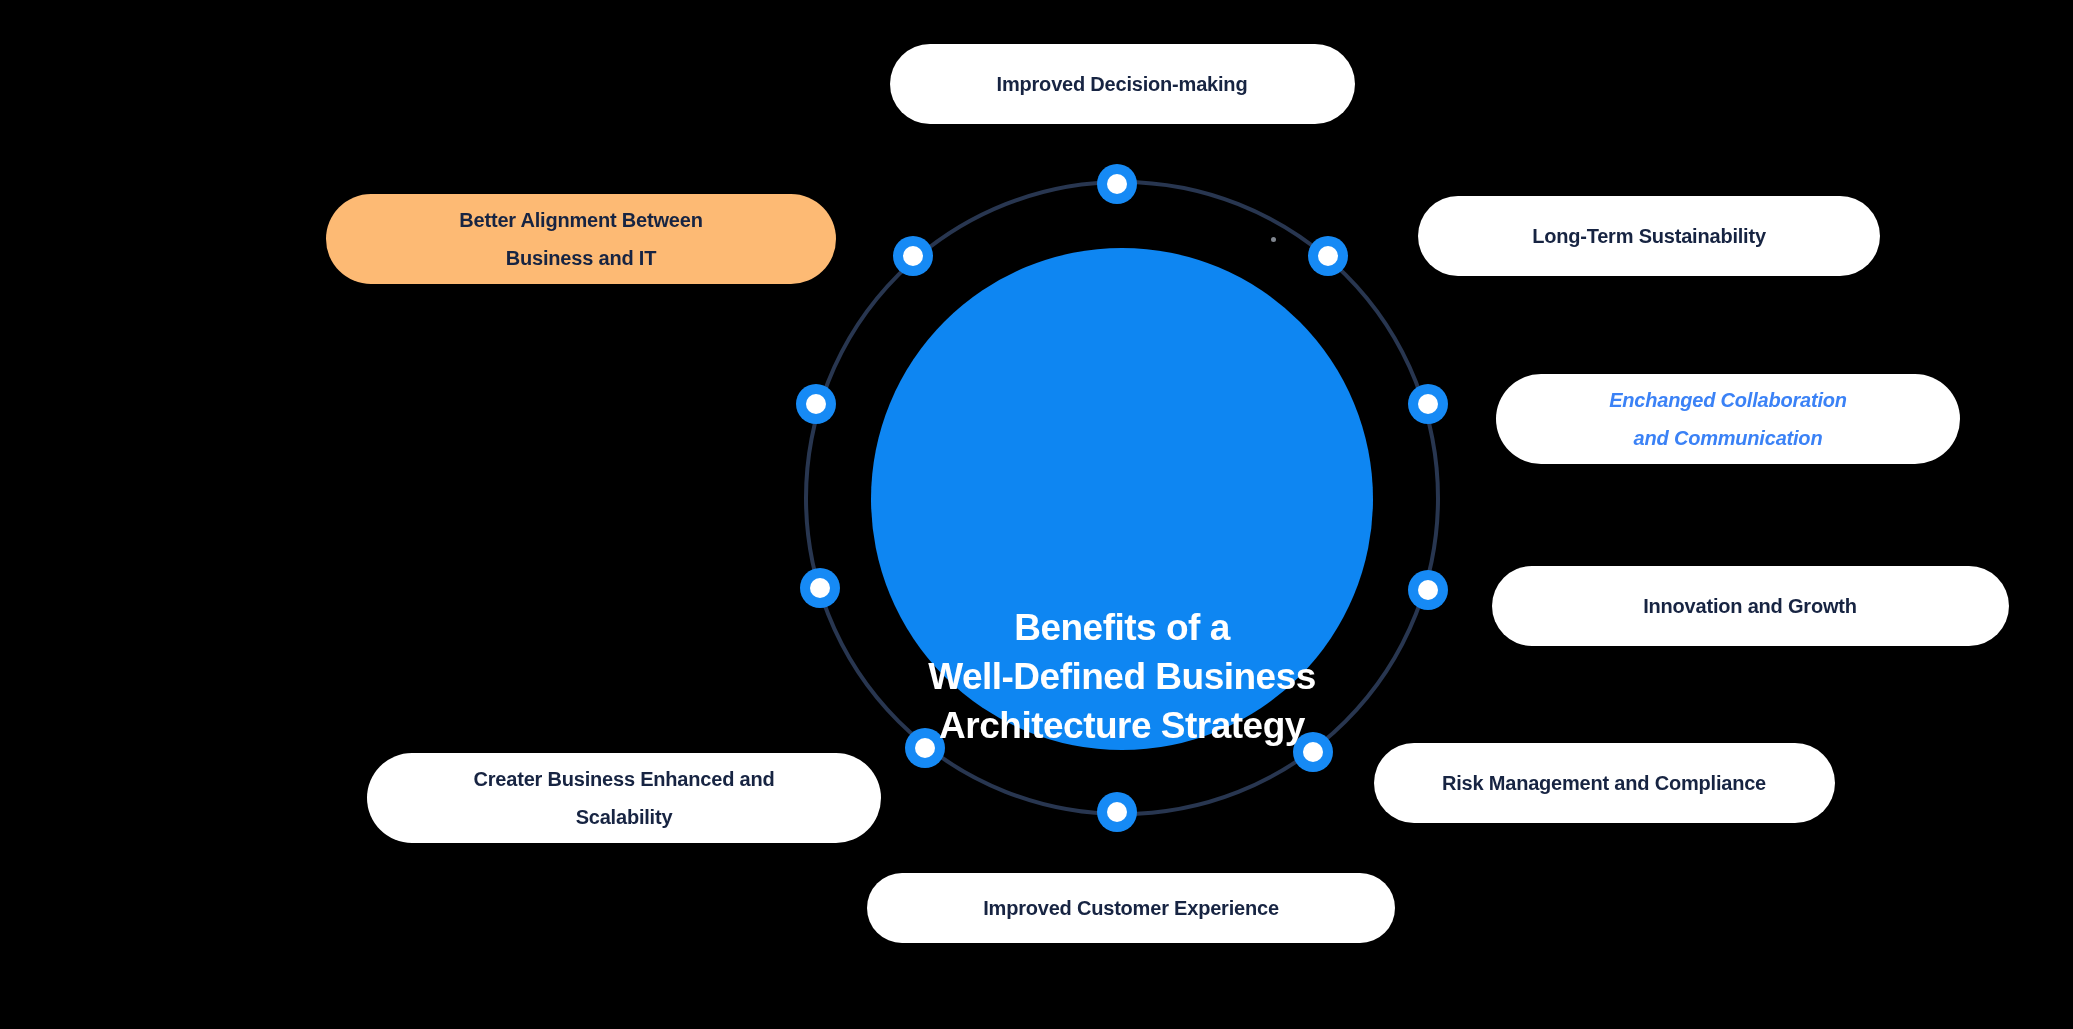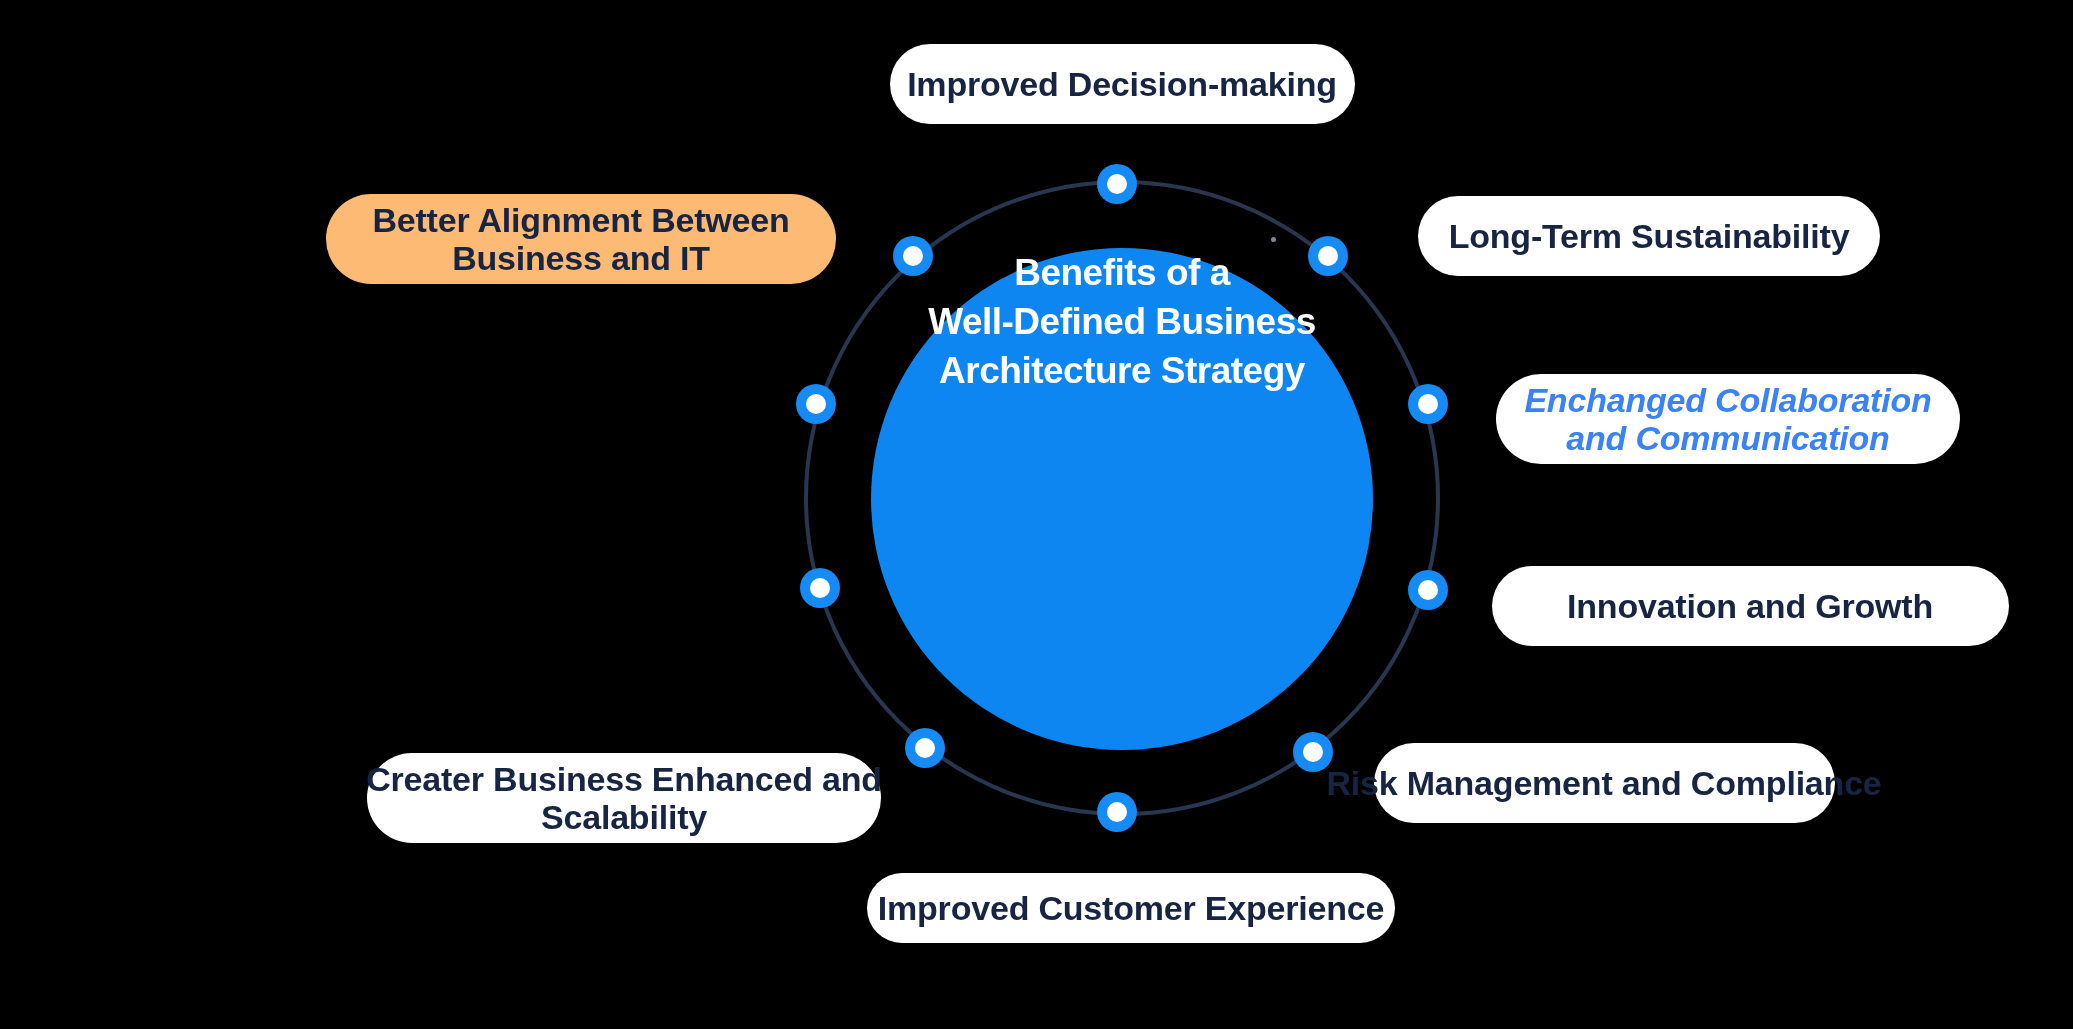--- a/index.html
+++ b/index.html
@@ -18,21 +18,21 @@
     position: absolute;
     left: 0;
     top: 0;
     width: 2073px;
     height: 1029px;
   }
   .center-circle {
     position: absolute;
     border-radius: 50%;
     display: flex;
-    align-items: flex-start;
+    align-items: flex-end;
     justify-content: center;
     text-align: center;
   }
   .center-title {
     font-weight: 700;
     font-size: 37px;
     line-height: 49px;
     letter-spacing: -0.5px;
   }
   .center-title .line {
@@ -40,21 +40,21 @@
     white-space: nowrap;
   }
   .pill {
     position: absolute;
     border-radius: 999px;
     display: flex;
     align-items: center;
     justify-content: center;
     text-align: center;
     font-weight: 700;
-    font-size: 34px;
+    font-size: 20px;
     line-height: 38px;
     letter-spacing: -0.2px;
   }
   .pill .line {
     display: block;
     white-space: nowrap;
   }
   .node {
     position: absolute;
     border-radius: 50%;

